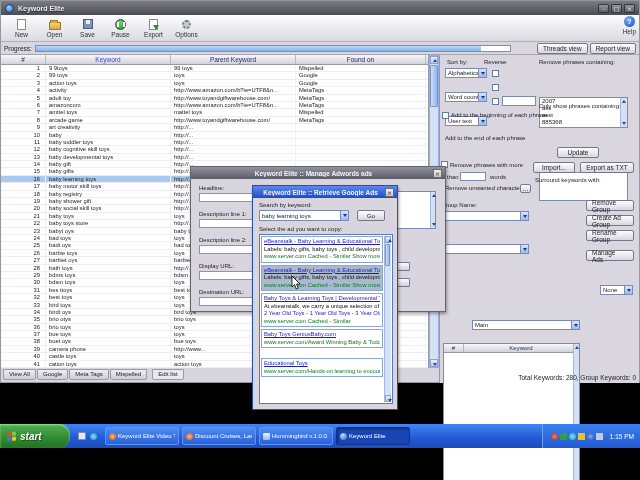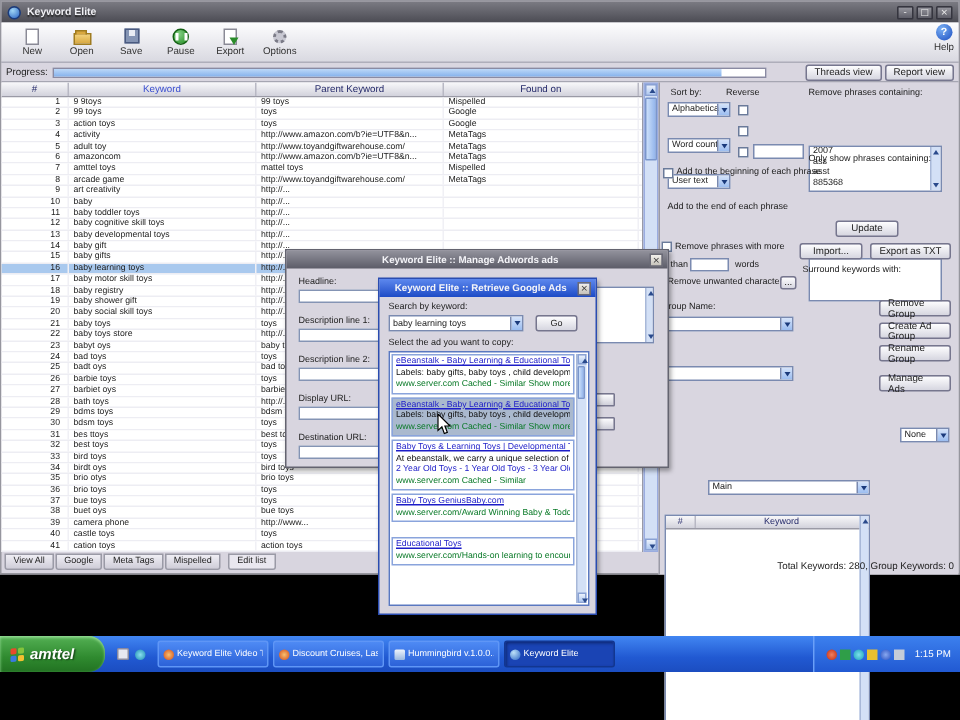--- a/index.html
+++ b/index.html
@@ -672,21 +672,21 @@
   </div>
 
   <div id="taskbar">
     <div id="start-btn">
       <span class="flag">
           <i class="f-r"></i>
           <i class="f-g"></i>
           <i class="f-b"></i>
           <i class="f-y"></i>
         </span>
-      <span id="start-label">amttel</span>
+      <span id="start-label">start</span>
     </div>
     <div class="ql">
       <span class="ql-ico1"></span>
       <span class="ql-ico2"></span>
     </div>
     <div class="task-btns">
         <div class="task-btn">
           <span class="task-ic ic0"></span>
           <span class="task-lbl">Keyword Elite Video T...</span>
         </div>

